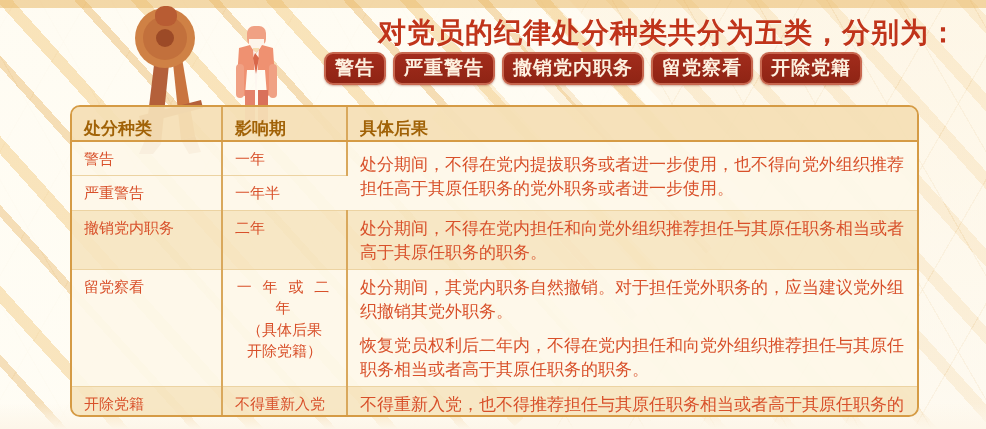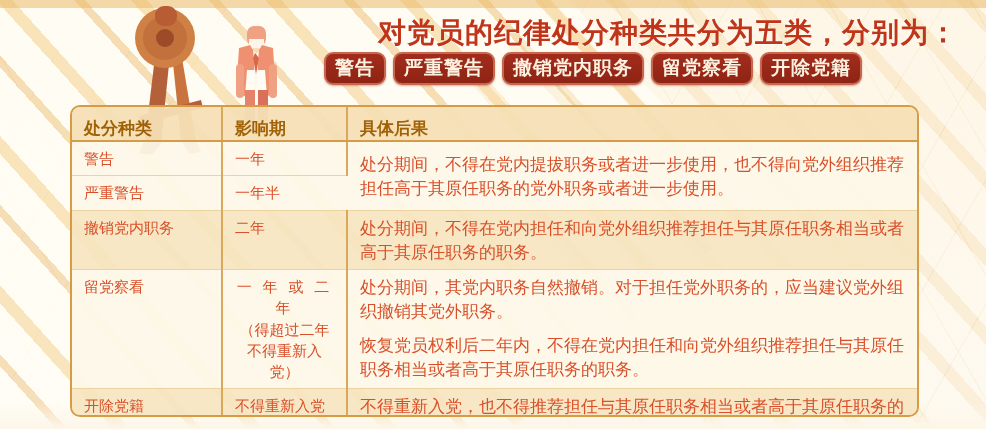--- a/index.html
+++ b/index.html
@@ -169,22 +169,22 @@
           <td class="kind">撤销党内职务</td>
           <td class="period">二年</td>
           <td class="cons">
             <p>处分期间，不得在党内担任和向党外组织推荐担任与其原任职务相当或者高于其原任职务的职务。</p>
           </td>
         </tr>
         <tr class="rA">
           <td class="kind">留党察看</td>
           <td class="period ctr">
             <div class="wide">一 年 或 二 年</div>
-            <div>（得超过二年</div>
-            <div>不得重新入党）</div>
+            <div>（具体后果</div>
+            <div>开除党籍）</div>
           </td>
           <td class="cons">
             <p>处分期间，其党内职务自然撤销。对于担任党外职务的，应当建议党外组织撤销其党外职务。</p>
             <p>恢复党员权利后二年内，不得在党内担任和向党外组织推荐担任与其原任职务相当或者高于其原任职务的职务。</p>
           </td>
         </tr>
         <tr class="rB">
           <td class="kind">开除党籍</td>
           <td class="period">不得重新入党</td>
           <td class="cons">

